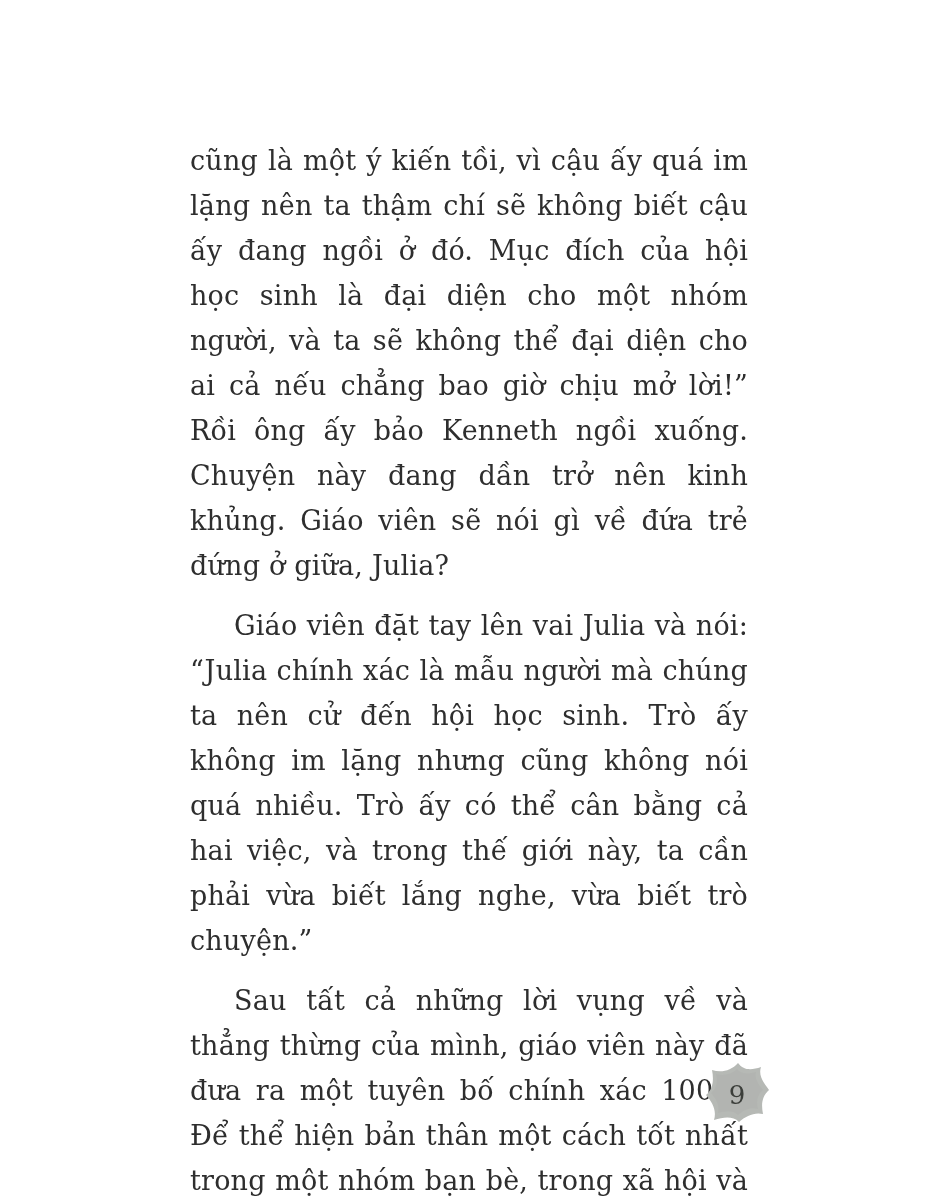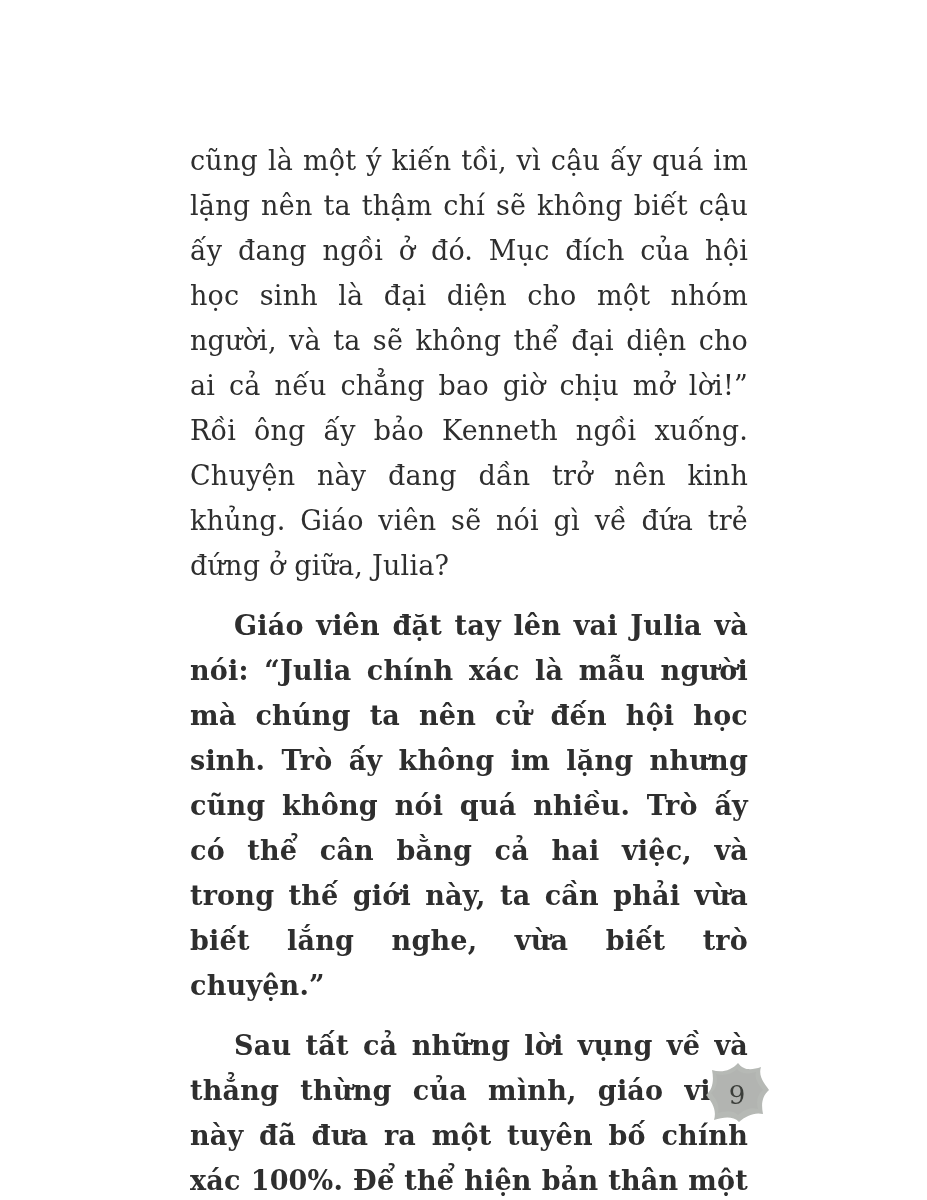--- a/index.html
+++ b/index.html
@@ -29,21 +29,20 @@
     font-size: 27px;
     line-height: 45px;
     text-align: justify;
     letter-spacing: 0.2px;
   }
   .para {
     margin: 0 0 15px 0;
   }
   .para.indent {
     text-indent: 44px;
-    font-weight: bold;
   }
   .page-number-wrap {
     position: absolute;
     left: 703px;
     top: 1062px;
     width: 68px;
     height: 64px;
   }
   .page-number-wrap svg {
     position: absolute;

